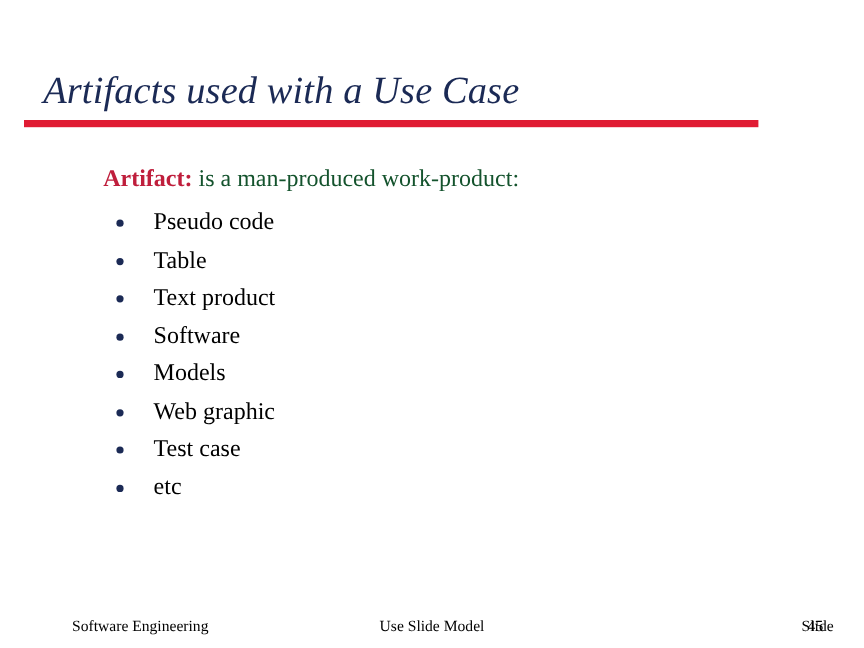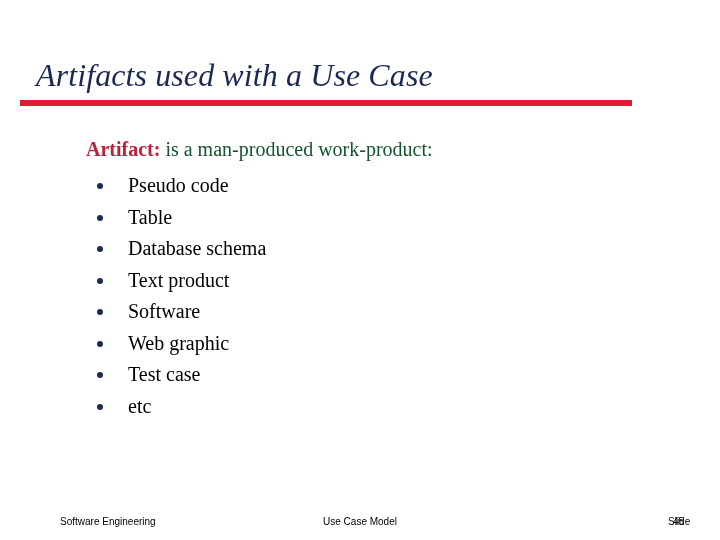--- a/index.html
+++ b/index.html
@@ -103,22 +103,22 @@
   
   .footer {
     position: absolute;
     left: 0;
     top: 515px;
     width: 720px;
     height: 20px;
   }
   .footer span {
     position: absolute;
-    font-family: Liberation Sans, sans-serif;
-    font-size: 10px;
+    font-family: Liberation Serif, serif;
+    font-size: 13px;
     color: #000000;
     line-height: 14px;
     white-space: nowrap;
   }
   .footer-left  { left: 60px; }
   .footer-center{ left: 0; width: 720px; text-align: center; }
   .footer-right { right: 52px; }
   .footer-right .slide-num { margin-left: 5px; }
 </style>
 </head>
@@ -141,48 +141,48 @@
       <li>
         <span class="bullet-dot"></span>
         <span class="item-text">Pseudo code</span>
       </li>
       <li>
         <span class="bullet-dot"></span>
         <span class="item-text">Table</span>
       </li>
       <li>
         <span class="bullet-dot"></span>
-        <span class="item-text">Database schema</span>
-      </li>
-      <li>
-        <span class="bullet-dot"></span>
         <span class="item-text">Text product</span>
       </li>
       <li>
         <span class="bullet-dot"></span>
         <span class="item-text">Software</span>
+      </li>
+      <li>
+        <span class="bullet-dot"></span>
+        <span class="item-text">Models</span>
       </li>
       <li>
         <span class="bullet-dot"></span>
         <span class="item-text">Web graphic</span>
       </li>
       <li>
         <span class="bullet-dot"></span>
         <span class="item-text">Test case</span>
       </li>
       <li>
         <span class="bullet-dot"></span>
         <span class="item-text">etc</span>
       </li>
     </ul>
 
   </div>
 
   <div class="footer">
     <span class="footer-left">Software Engineering</span>
-    <span class="footer-center">Use Case Model</span>
+    <span class="footer-center">Use Slide Model</span>
     <span class="footer-right">
         <span>Slide</span>
         <span class="slide-num">45</span>
       </span>
   </div>
 
 </div>
 
 </body></html>

